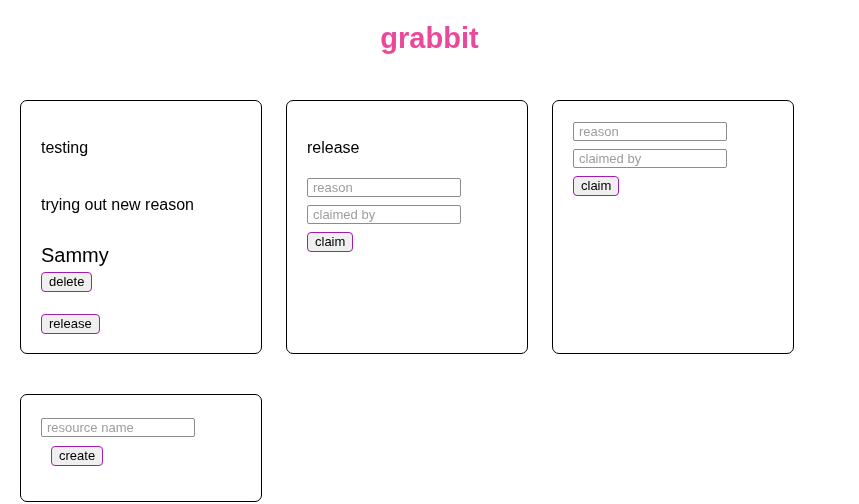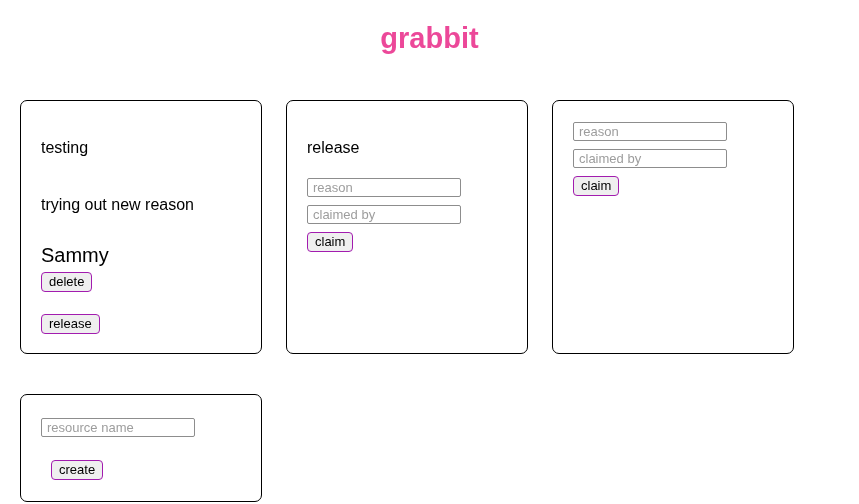--- a/index.html
+++ b/index.html
@@ -84,21 +84,21 @@
   .claim-form .btn-row { margin-top: 8px; }
   .create-card {
     width: 242px;
     height: 108px;
     margin: 40px 0 0 20px;
     border: 1px solid #000000;
     border-radius: 7px;
     padding: 0 20px;
   }
   .create-card .txt { margin-top: 23px; }
-  .create-card .btn-row { margin-top: 23px; padding-left: 10px; }
+  .create-card .btn-row { margin-top: 9px; padding-left: 10px; }
 </style>
 </head>
 <body>
 
 <div>
 
   <h1 class="page-title">grabbit</h1>
 
   <div class="cards-row">
 

